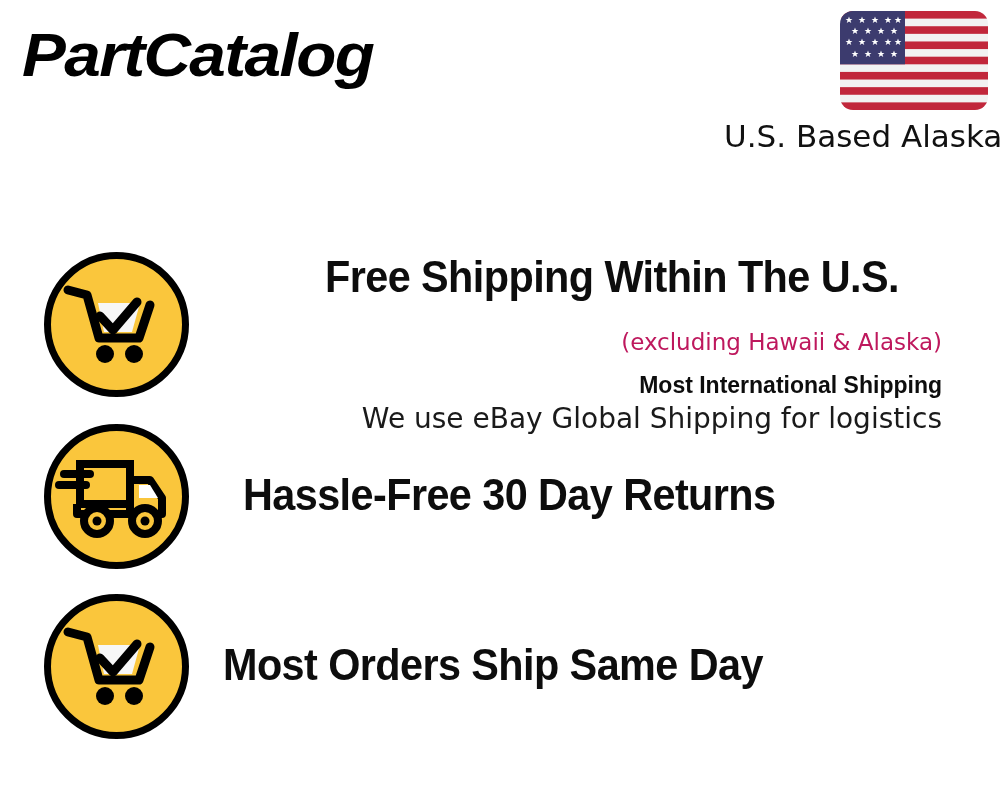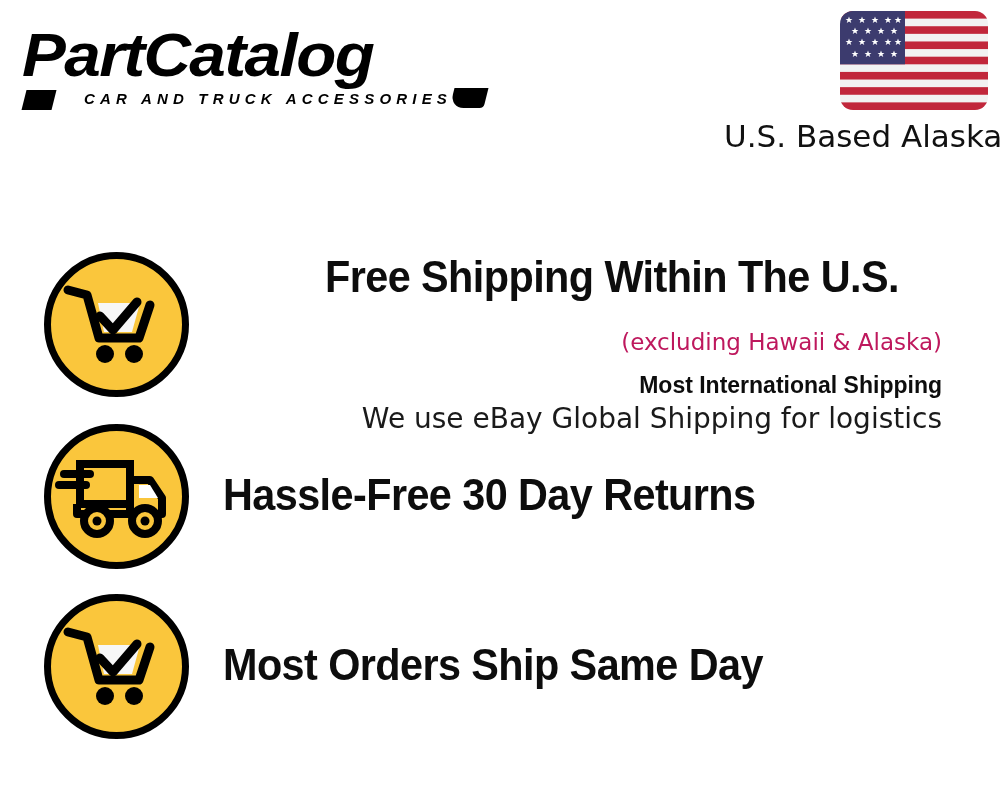--- a/index.html
+++ b/index.html
@@ -115,21 +115,21 @@
     width: 1000px;
   }
   .benefit-row {
     position: absolute;
     left: 42px;
     width: 900px;
     display: flex;
     align-items: flex-start;
   }
   .row-1 { top: 10px; }
-  .row-2 { top: 182px; }
+  .row-2 { top: 182px; gap: 20px; }
   .row-3 { top: 352px; }
 
   .badge {
     flex: 0 0 auto;
     width: 149px;
     height: 149px;
     position: relative;
   }
   .badge svg { display: block; width: 149px; height: 149px; }
 
@@ -180,25 +180,20 @@
     white-space: nowrap;
   }
 </style>
 </head>
 <body>
 
 <div class="header">
 
   <div class="logo-block">
     <div class="logo-wordmark">PartCatalog</div>
-    <div class="logo-tagline-row">
-      <span class="logo-swash-left"></span>
-      <span class="logo-tagline">CAR AND TRUCK ACCESSORIES</span>
-      <span class="logo-swash-right"></span>
-    </div>
   </div>
 
   <div class="flag-wrap">
     <svg class="flag-svg" viewBox="0 0 148 99" xmlns="http://www.w3.org/2000/svg" aria-hidden="true">
       <defs>
         <clipPath id="flagClip">
           <rect x="0" y="0" width="148" height="99" rx="13" ry="13"></rect>
         </clipPath>
         <g id="st">
           <polygon points="0,-3.5 0.95,-1.05 3.45,-1.05 1.45,0.45 2.25,2.95 0,1.45 -2.25,2.95 -1.45,0.45 -3.45,-1.05 -0.95,-1.05"></polygon>

